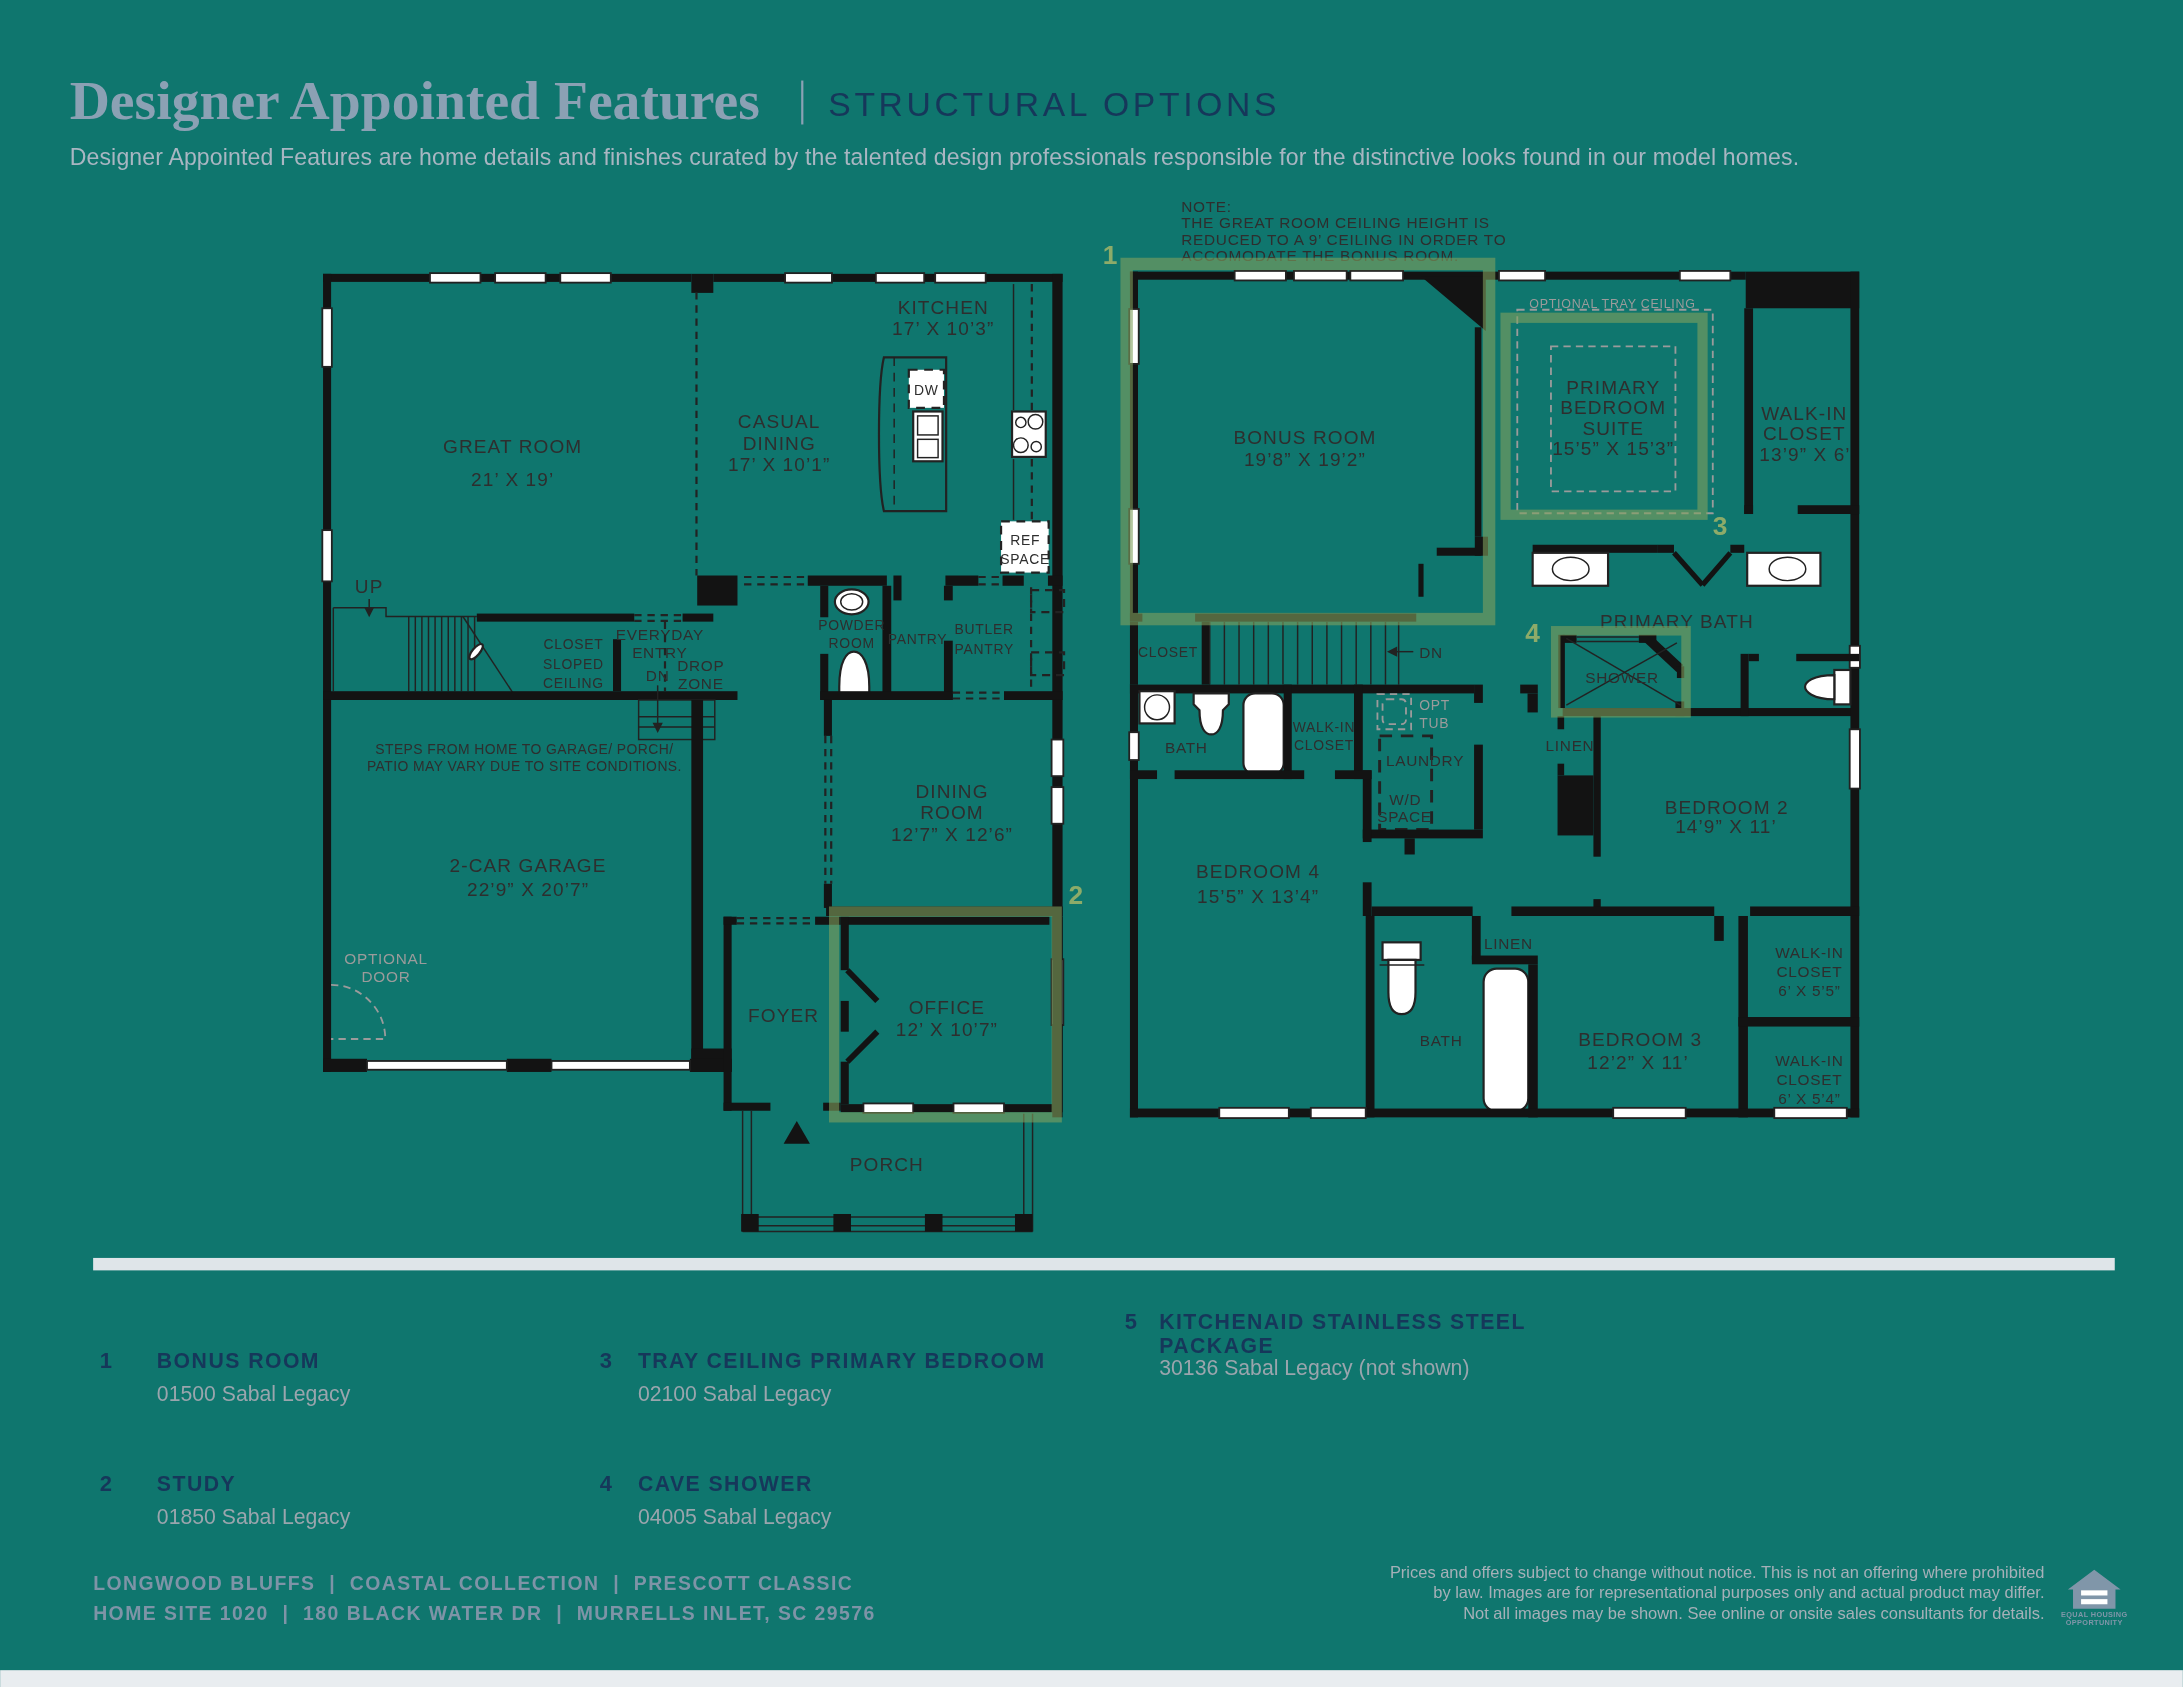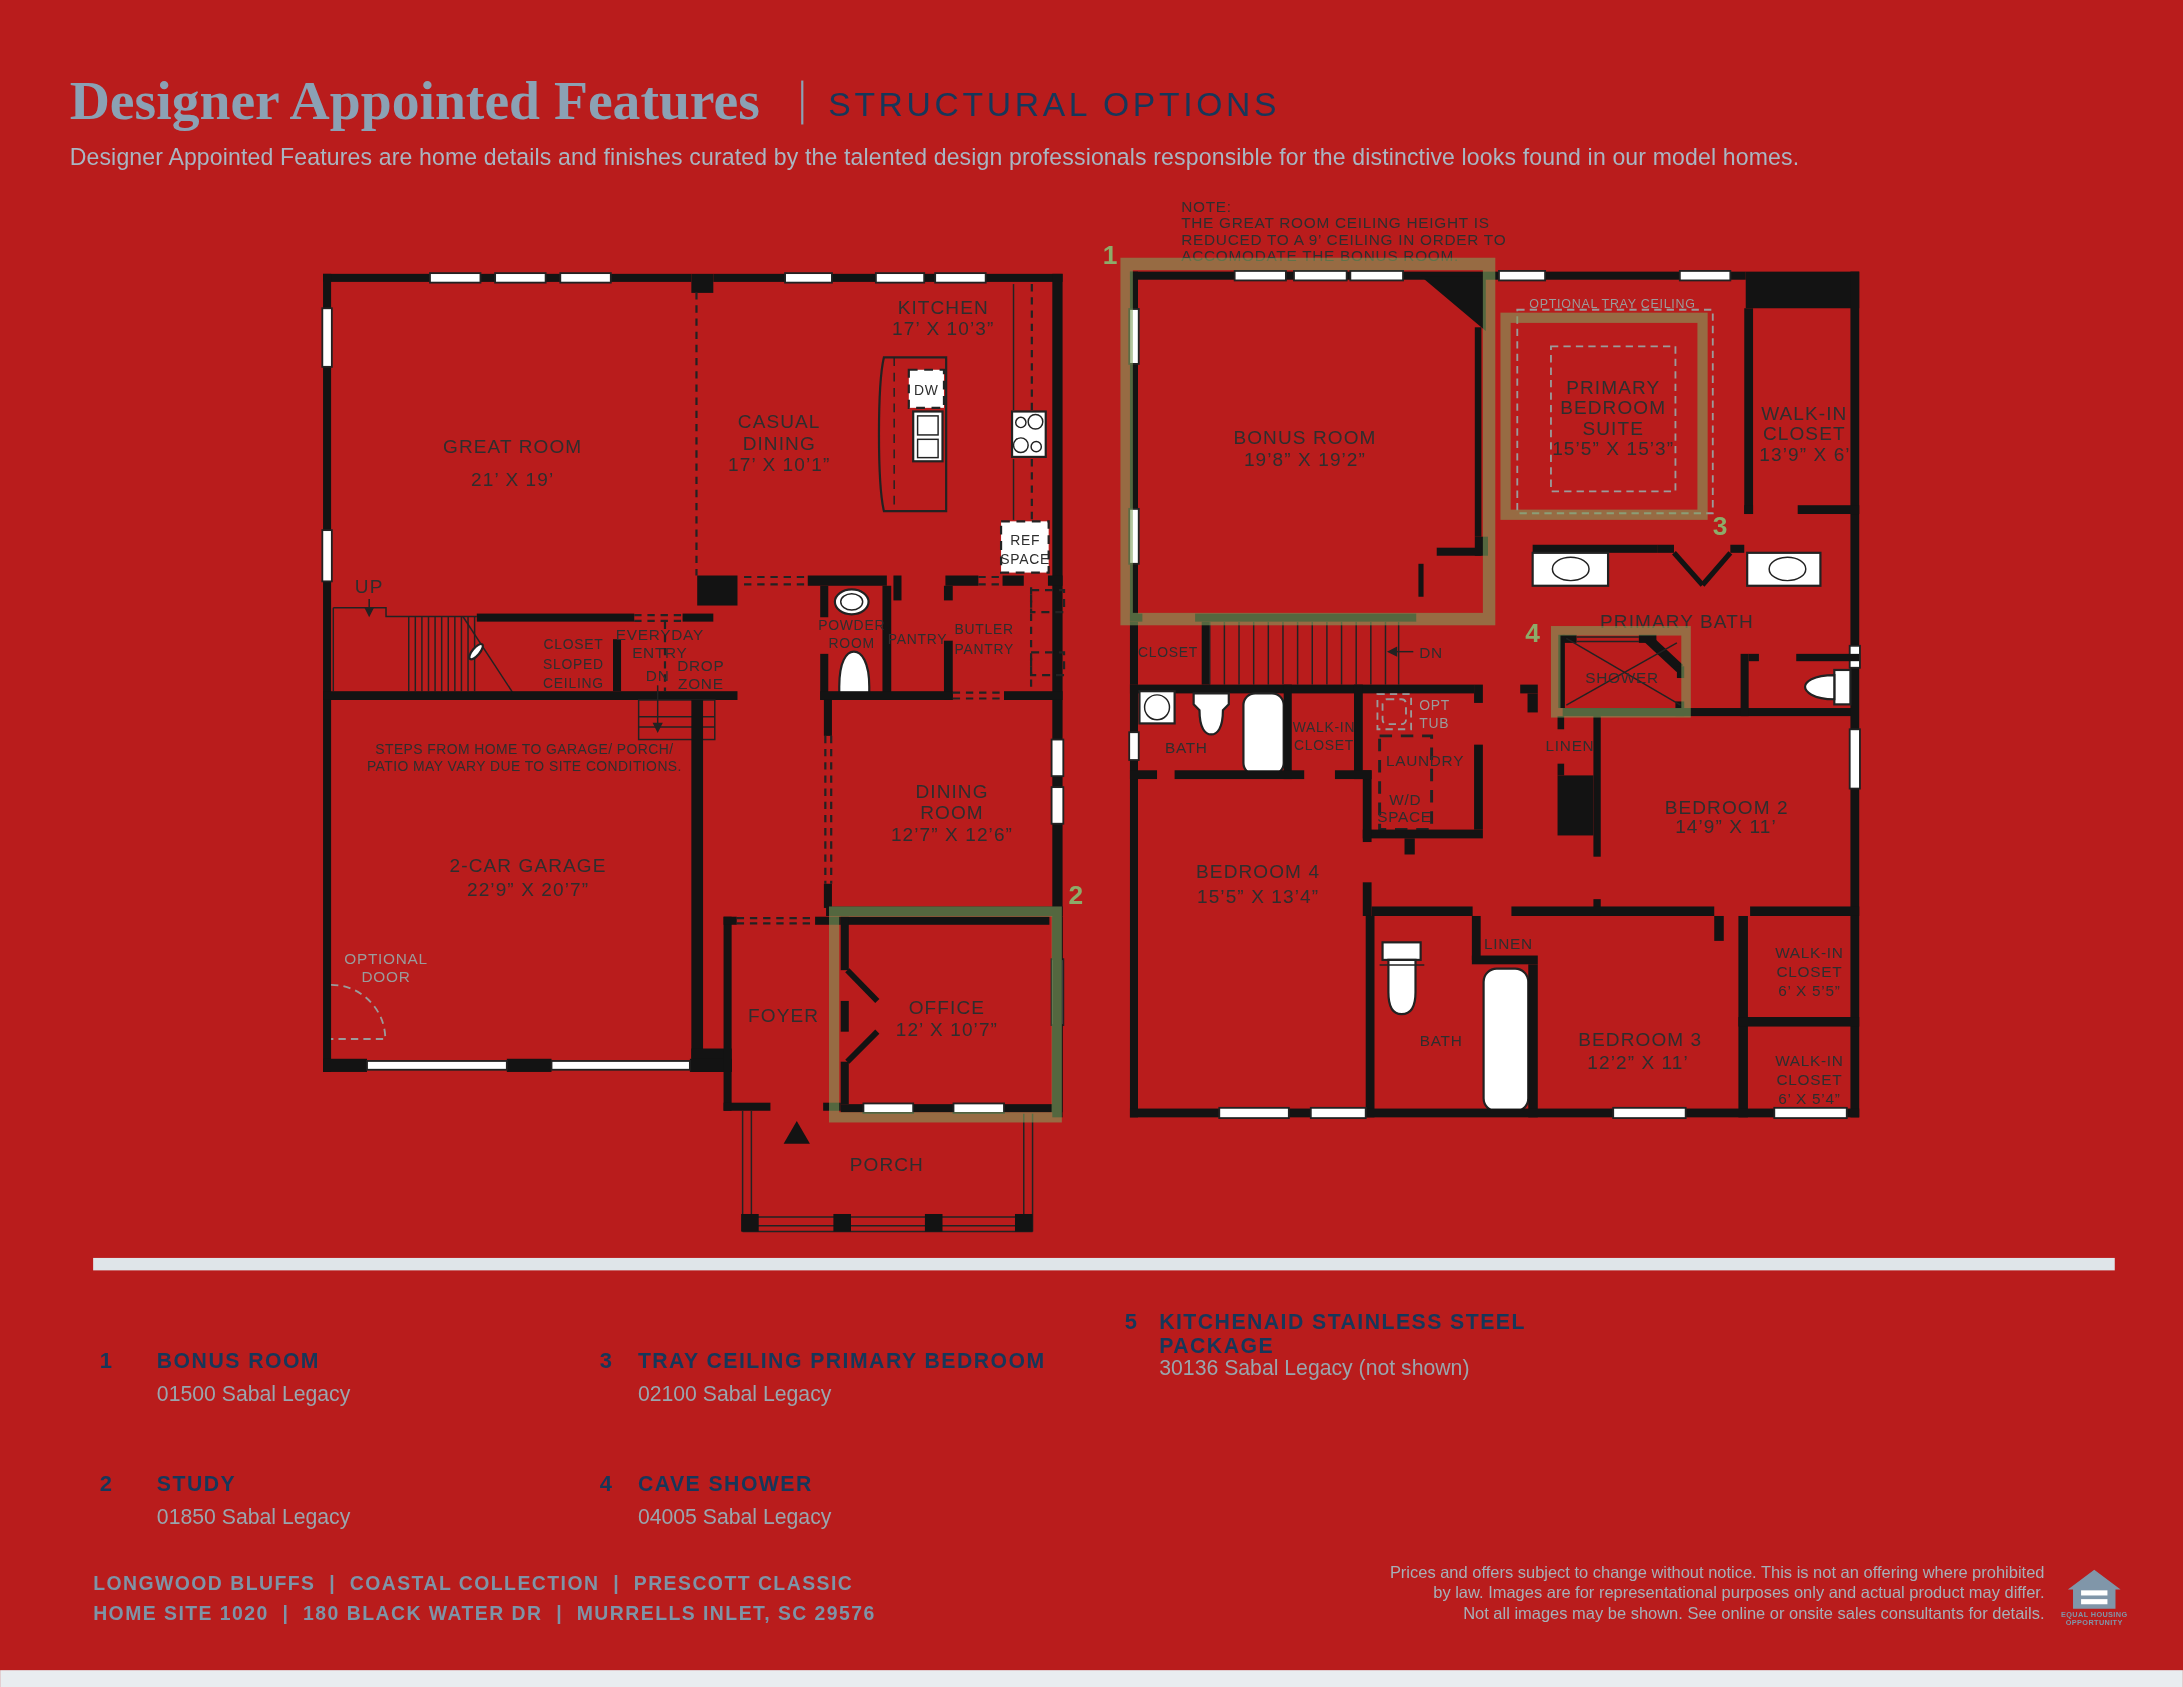--- a/index.html
+++ b/index.html
@@ -1,16 +1,16 @@
 <!DOCTYPE html>
 <html style="font-size:11.7px"><head>
 <meta charset="utf-8">
 <style>
   html,body{margin:0;padding:0;background:#ffffff;}
-  #page{position:relative;width:2183px;height:1687px;background:#b91c1c;overflow:hidden;
+  #page{position:relative;width:2183px;height:1687px;background:#0f766e;overflow:hidden;
         font-family:"Liberation Sans",sans-serif;}
   svg text{font-family:"Liberation Sans",sans-serif;}
   .t{font-size:26px;fill:#2e2e2e;letter-spacing:1.5px;text-anchor:middle;}
   .ts{font-size:21px;fill:#2e2e2e;letter-spacing:1px;text-anchor:middle;}
   .tg{fill:#9b9b9b;}
   .num{font-size:36px;font-weight:bold;fill:#8dab69;text-anchor:middle;}
   .w{fill:#131313;}
   .ln{stroke:#222;stroke-width:3;fill:none;}
   .ln2{stroke:#222;stroke-width:2;fill:none;}
   .ds{stroke:#222;stroke-width:3;fill:none;stroke-dasharray:10 8;}

